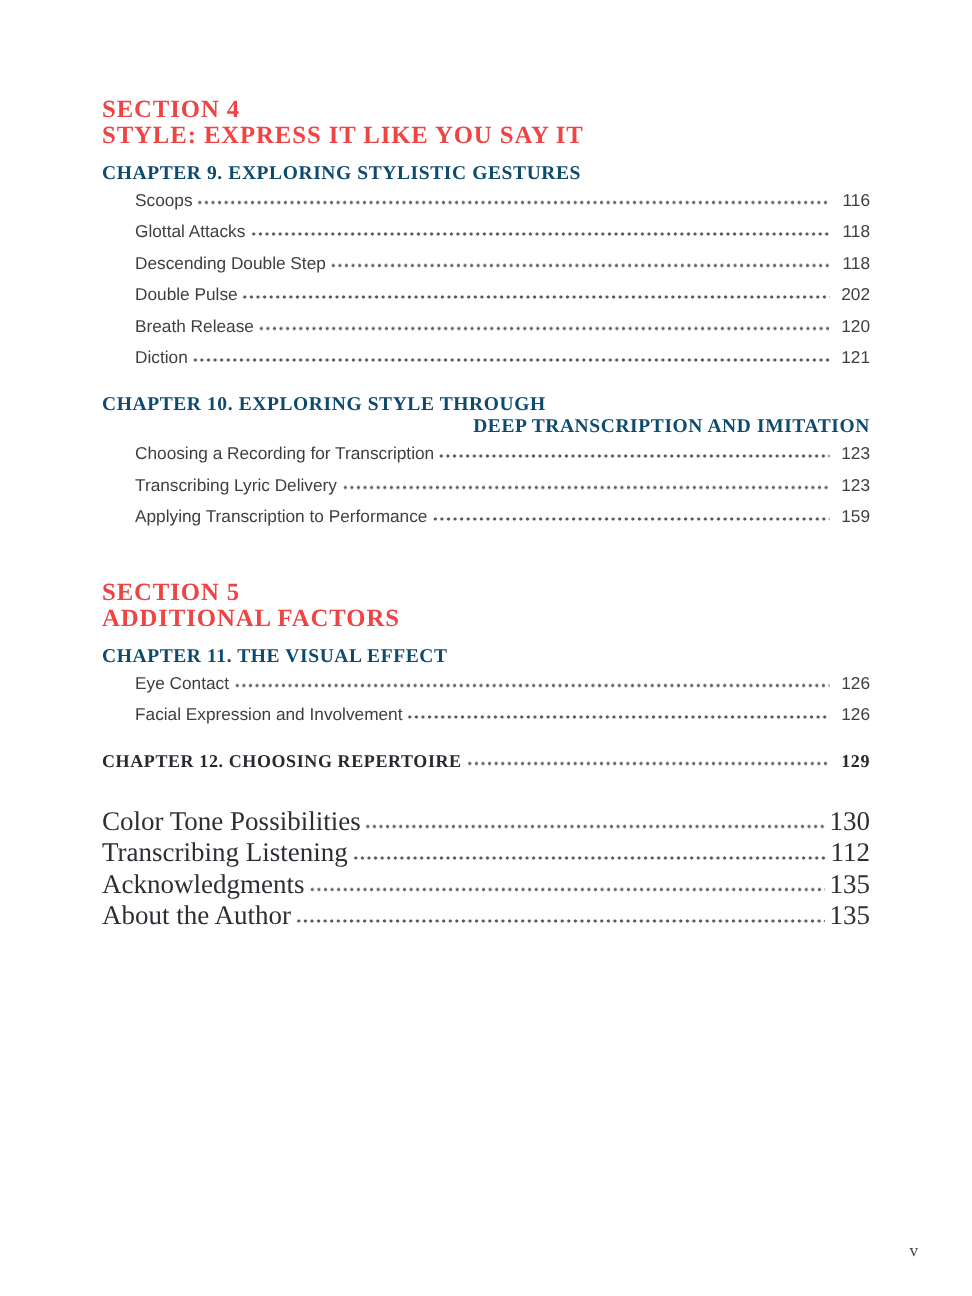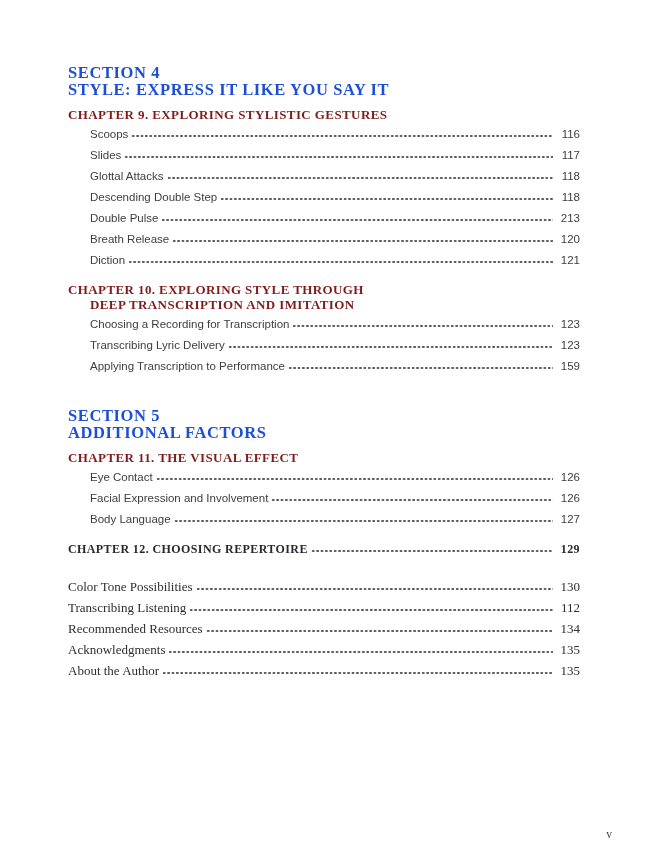--- a/index.html
+++ b/index.html
@@ -15,50 +15,51 @@
     left: 68px; top: 64px;
     width: 512px;
   }
   .kicker {
     margin: 0;
     font-family: "Liberation Serif", serif;
     font-weight: bold;
     font-size: 16.5px;
     line-height: 17px;
     letter-spacing: 0.6px;
-    color: #1d4ed8;
+    color: #ef4444;
   }
   .chapter-heading {
     margin: 9px 0 0 0;
     font-family: "Liberation Serif", serif;
     font-weight: bold;
     font-size: 13px;
     line-height: 15px;
     letter-spacing: 0.4px;
-    color: #7f1d1d;
+    color: #0c4a6e;
   }
   .chapter-heading.wrap2 {
     margin: 0;
     padding-left: 22px;
+    text-align: right;
   }
   .entries { list-style: none; margin: 6px 0 0 0; padding: 0; }
   .row {
     display: flex;
     align-items: baseline;
     height: 21px;
   }
   .row.sans {
     font-family: "Liberation Sans", sans-serif;
     font-size: 11.5px;
     color: #3d3e40;
     padding-left: 22px;
   }
   .row.serif {
     font-family: "Liberation Serif", serif;
-    font-size: 13px;
+    font-size: 18px;
     color: #2d2d33;
     padding-left: 0;
   }
   .row.chapter-row {
     font-family: "Liberation Serif", serif;
     font-weight: bold;
     font-size: 12px;
     letter-spacing: 0.4px;
     color: #28282e;
     margin-top: 8px;
@@ -100,38 +101,33 @@
     <h2 class="kicker">STYLE: EXPRESS IT LIKE YOU SAY IT</h2>
 
     <h3 class="chapter-heading">CHAPTER 9. EXPLORING STYLISTIC GESTURES</h3>
     <ul class="entries">
       <li class="row sans">
         <span class="label">Scoops</span>
         <span class="dots"></span>
         <span class="pg">116</span>
       </li>
       <li class="row sans">
-        <span class="label">Slides</span>
-        <span class="dots"></span>
-        <span class="pg">117</span>
-      </li>
-      <li class="row sans">
         <span class="label">Glottal Attacks</span>
         <span class="dots"></span>
         <span class="pg">118</span>
       </li>
       <li class="row sans">
         <span class="label">Descending Double Step</span>
         <span class="dots"></span>
         <span class="pg">118</span>
       </li>
       <li class="row sans">
         <span class="label">Double Pulse</span>
         <span class="dots"></span>
-        <span class="pg">213</span>
+        <span class="pg">202</span>
       </li>
       <li class="row sans">
         <span class="label">Breath Release</span>
         <span class="dots"></span>
         <span class="pg">120</span>
       </li>
       <li class="row sans">
         <span class="label">Diction</span>
         <span class="dots"></span>
         <span class="pg">121</span>
@@ -168,25 +164,20 @@
       <li class="row sans">
         <span class="label">Eye Contact</span>
         <span class="dots"></span>
         <span class="pg">126</span>
       </li>
       <li class="row sans">
         <span class="label">Facial Expression and Involvement</span>
         <span class="dots"></span>
         <span class="pg">126</span>
       </li>
-      <li class="row sans">
-        <span class="label">Body Language</span>
-        <span class="dots"></span>
-        <span class="pg">127</span>
-      </li>
     </ul>
 
     <div class="row chapter-row">
       <span class="label">CHAPTER 12. CHOOSING REPERTOIRE</span>
       <span class="dots"></span>
       <span class="pg">129</span>
     </div>
   </section>
 
   <ul class="entries back-matter">
@@ -194,25 +185,20 @@
       <span class="label">Color Tone Possibilities</span>
       <span class="dots"></span>
       <span class="pg">130</span>
     </li>
     <li class="row serif">
       <span class="label">Transcribing Listening</span>
       <span class="dots"></span>
       <span class="pg">112</span>
     </li>
     <li class="row serif">
-      <span class="label">Recommended Resources</span>
-      <span class="dots"></span>
-      <span class="pg">134</span>
-    </li>
-    <li class="row serif">
       <span class="label">Acknowledgments</span>
       <span class="dots"></span>
       <span class="pg">135</span>
     </li>
     <li class="row serif">
       <span class="label">About the Author</span>
       <span class="dots"></span>
       <span class="pg">135</span>
     </li>
   </ul>

